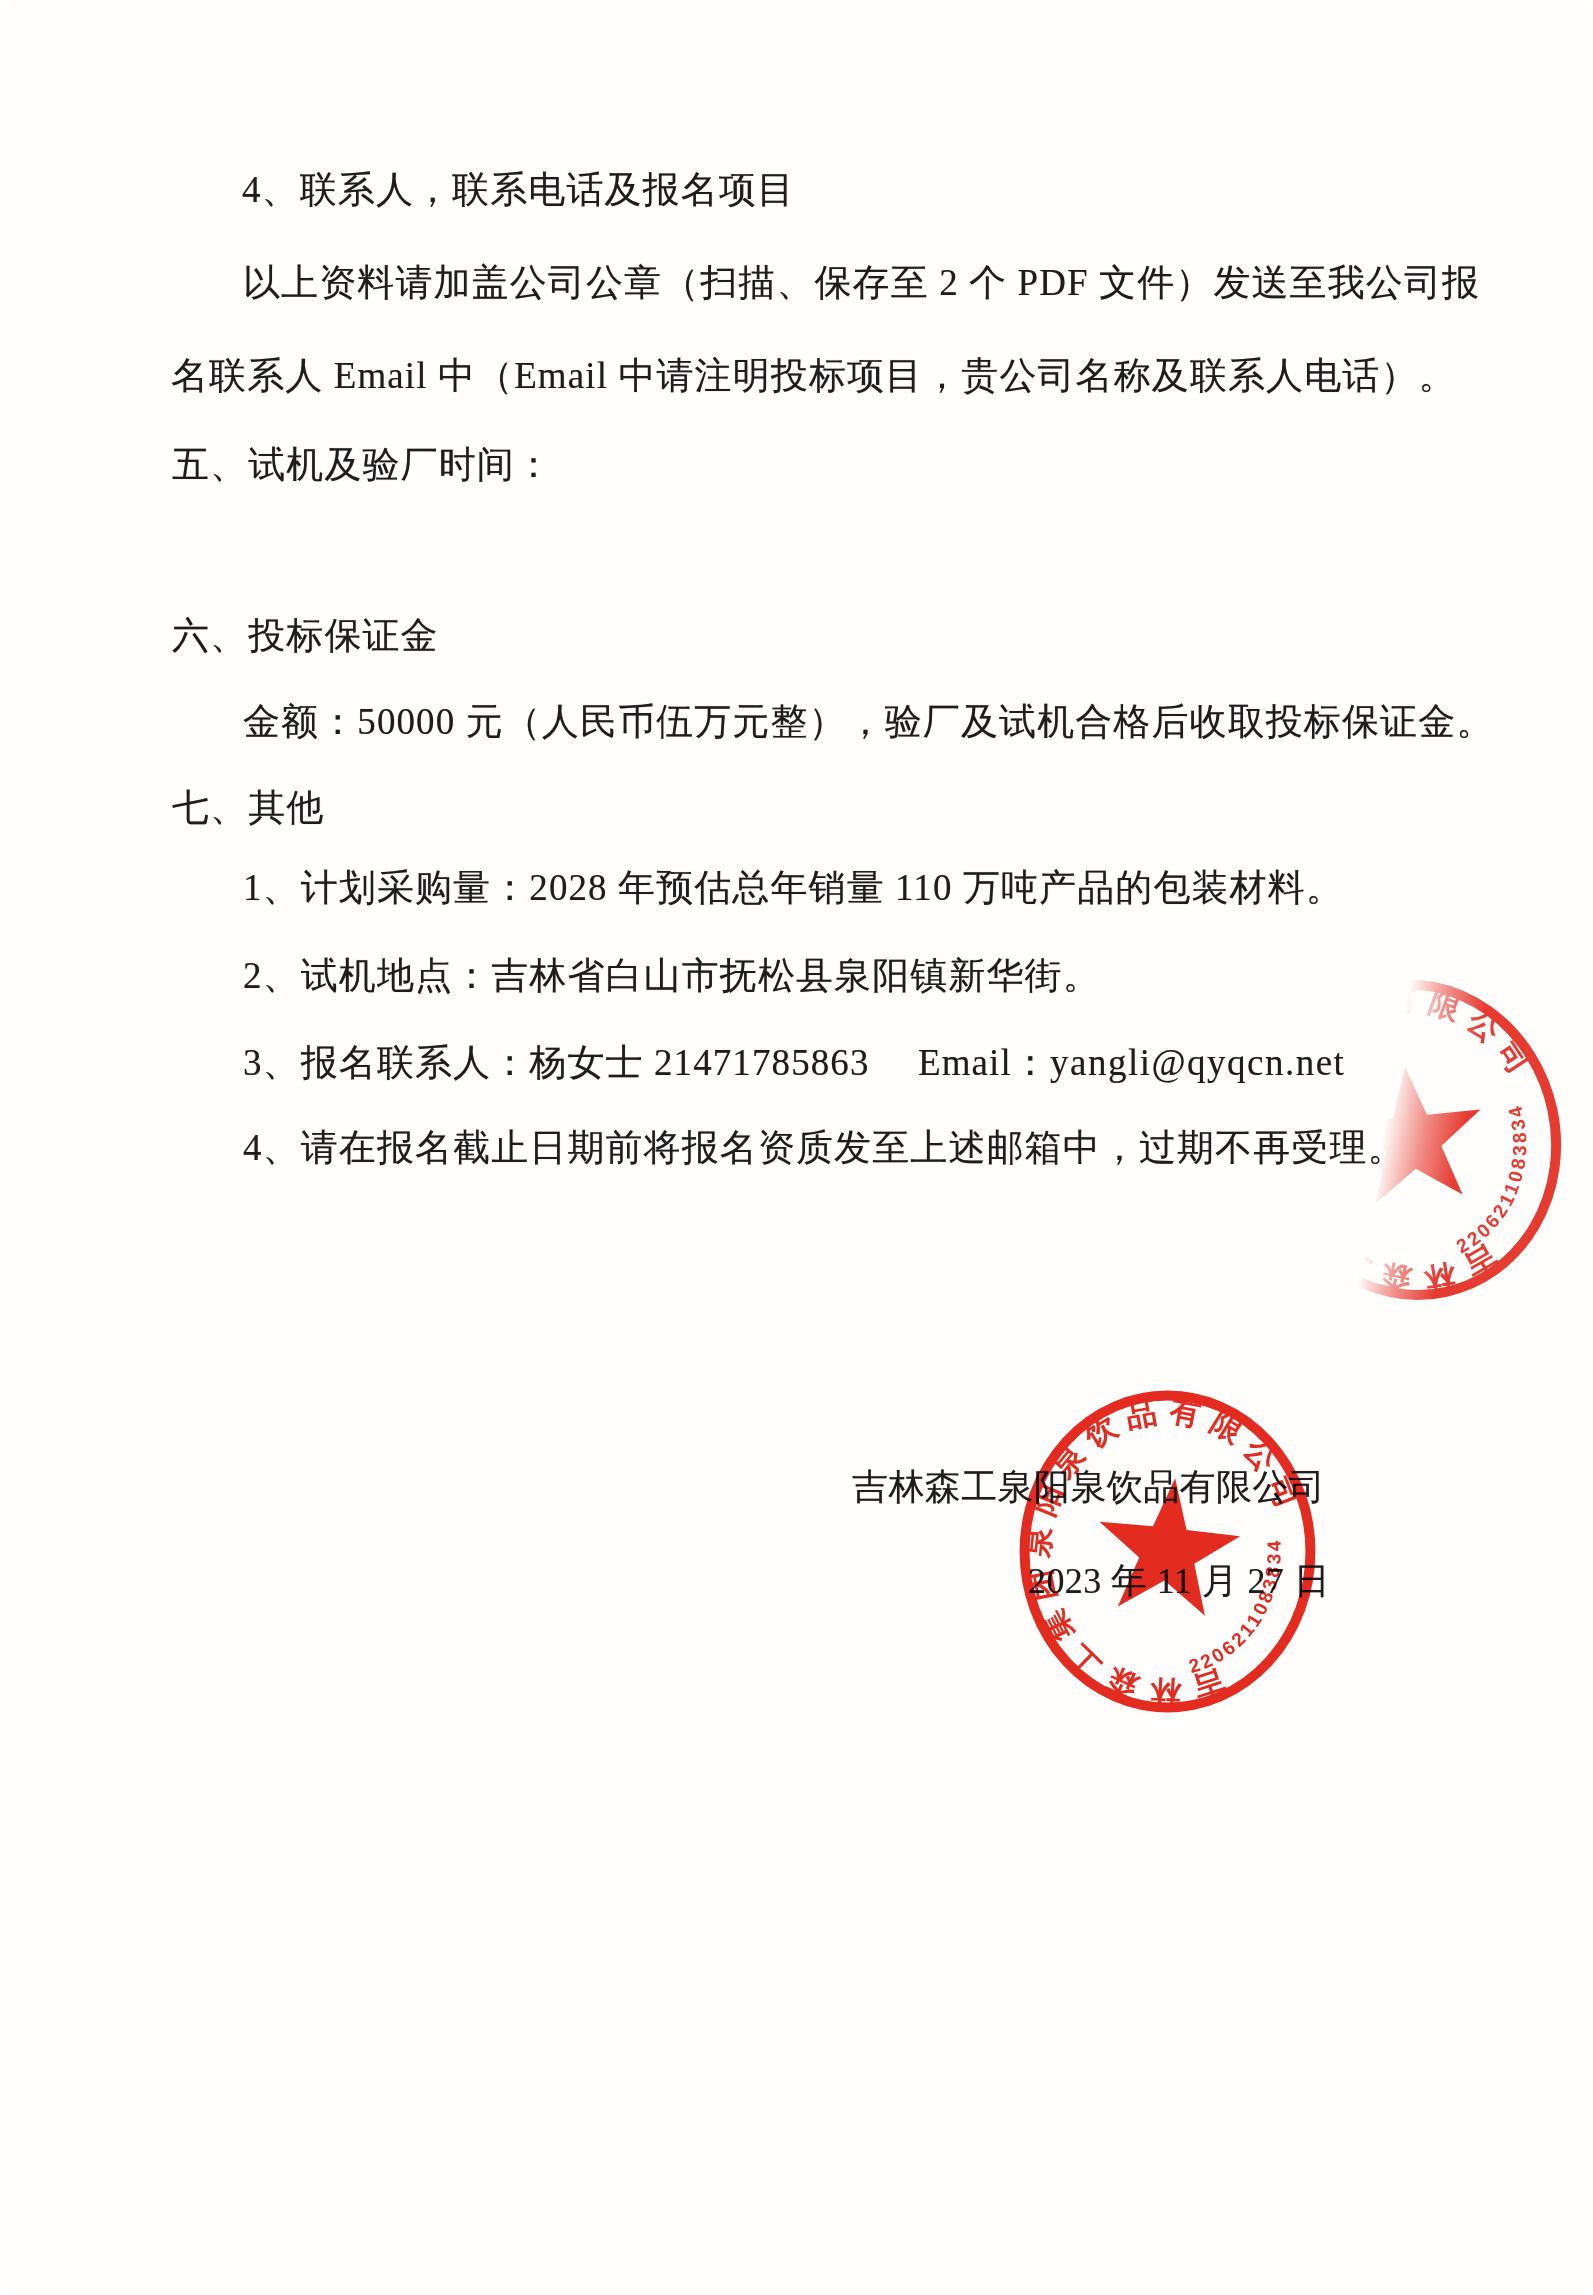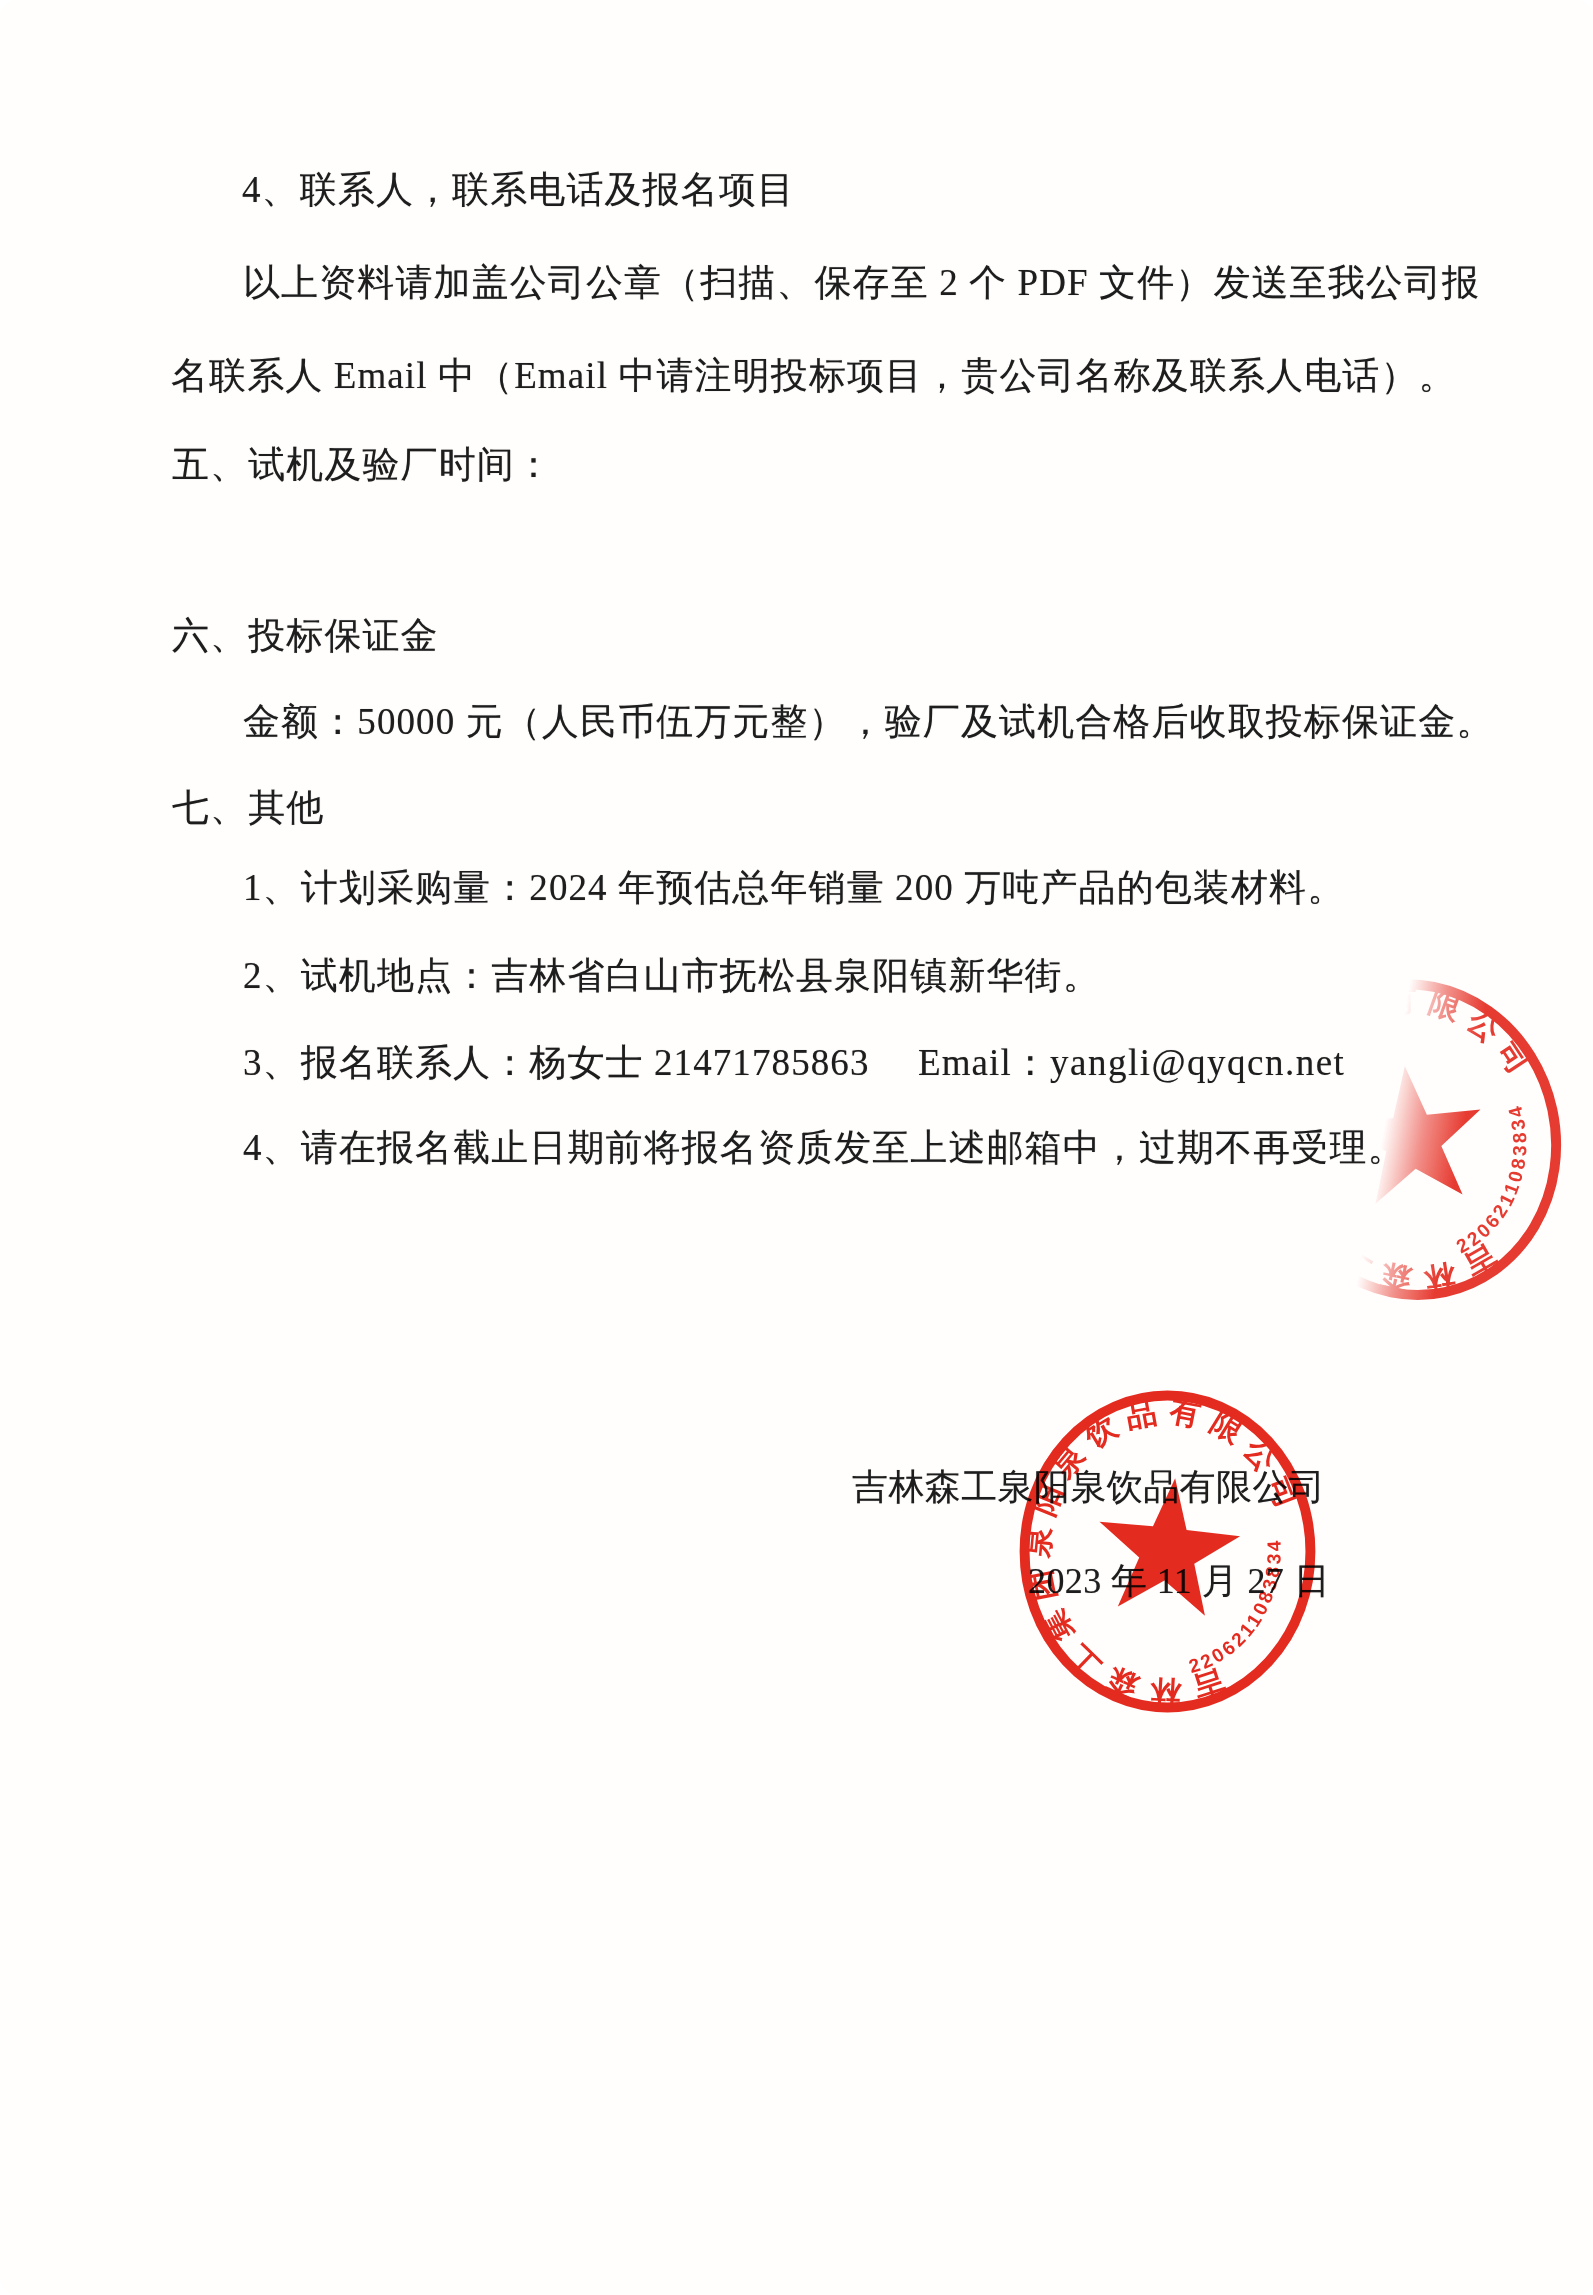--- a/index.html
+++ b/index.html
@@ -29,21 +29,21 @@
 
 <div class="page">
 
   <div class="line" style="left:242px;top:168px">4、联系人，联系电话及报名项目</div>
   <div class="line" style="left:243px;top:261px">以上资料请加盖公司公章（扫描、保存至 2 个 PDF 文件）发送至我公司报</div>
   <div class="line" style="left:172px;top:443px">五、试机及验厂时间：</div>
   <div class="line" style="left:171px;top:354px">名联系人 Email 中（Email 中请注明投标项目，贵公司名称及联系人电话）。</div>
   <div class="line" style="left:172px;top:614px">六、投标保证金</div>
   <div class="line" style="left:243px;top:700px">金额：50000 元（人民币伍万元整），验厂及试机合格后收取投标保证金。</div>
   <div class="line" style="left:172px;top:786px">七、其他</div>
-  <div class="line" style="left:243px;top:866px">1、计划采购量：2024 年预估总年销量 200 万吨产品的包装材料。</div>
+  <div class="line" style="left:243px;top:866px">1、计划采购量：2028 年预估总年销量 110 万吨产品的包装材料。</div>
   <div class="line" style="left:243px;top:954px">2、试机地点：吉林省白山市抚松县泉阳镇新华街。</div>
   <div class="line" style="left:243px;top:1041px">
     <span>3、报名联系人：杨女士 21471785863　 Email：</span><span class="email">yangli@qyqcn.net</span>
   </div>
   <div class="line" style="left:243px;top:1126px">4、请在报名截止日期前将报名资质发至上述邮箱中，过期不再受理。</div>
 
   <div class="sig" style="left:852px;top:1463px">吉林森工泉阳泉饮品有限公司</div>
   <div class="sig" style="left:1028px;top:1557px">2023 年 11 月 27 日</div>
 
   <div class="seal-wrap seal-edge">

